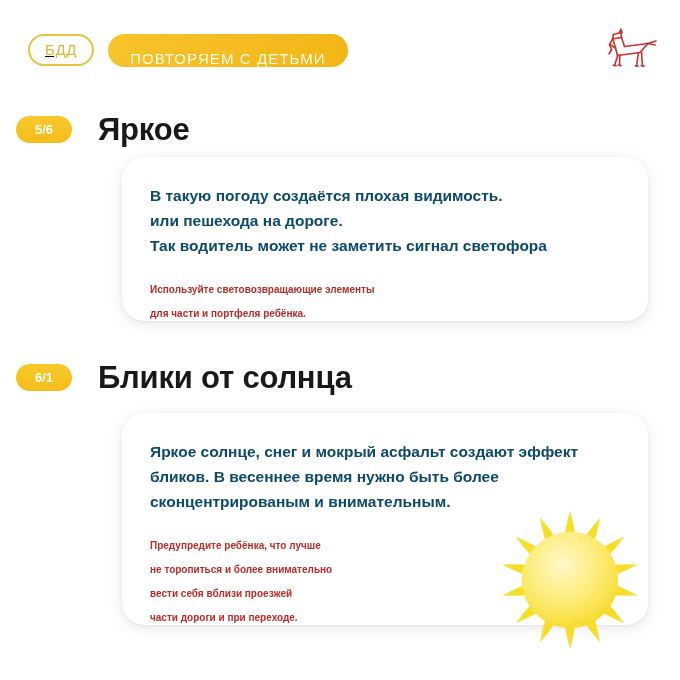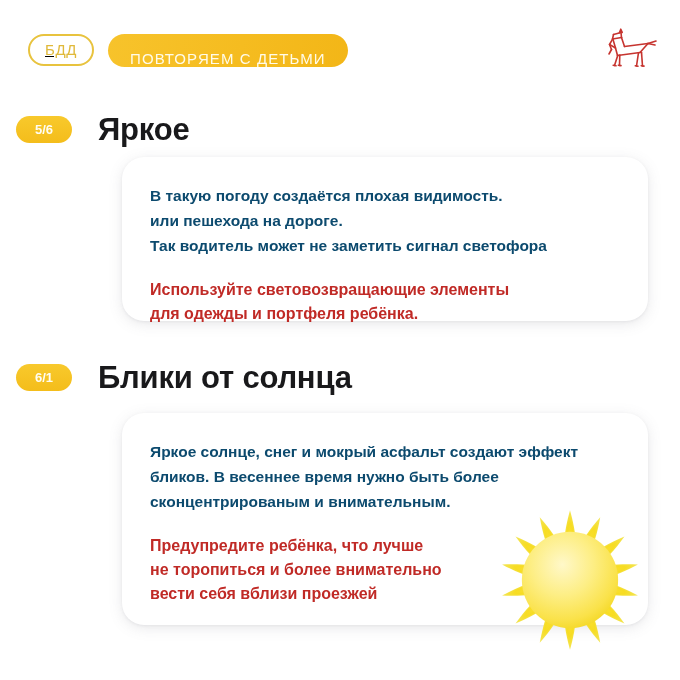--- a/index.html
+++ b/index.html
@@ -135,21 +135,21 @@
   .card-body {
     font-size: 15.5px;
     line-height: 25px;
     color: #0c4a6e;
     font-weight: 700;
   }
   .card-body .ln { display: block; white-space: nowrap; }
 
   .card-accent {
     margin-top: 20px;
-    font-size: 16px;
+    font-size: 10px;
     line-height: 24px;
     color: #c02a26;
     font-weight: 700;
   }
   .card-accent .ln { display: block; white-space: nowrap; }
 
   
   .sun-wrap {
     position: absolute;
     left: 487px;
@@ -224,21 +224,21 @@
 </div>
 
 <div class="card" id="card-fog">
   <div class="card-body">
     <span class="ln">В такую погоду создаётся плохая видимость.</span>
     <span class="ln">или пешехода на дороге.</span>
     <span class="ln">Так водитель может не заметить сигнал светофора</span>
   </div>
   <div class="card-accent">
     <span class="ln">Используйте световозвращающие элементы</span>
-    <span class="ln">для одежды и портфеля ребёнка.</span>
+    <span class="ln">для части и портфеля ребёнка.</span>
   </div>
 </div>
 
 <div class="section" id="section-glare">
   <div class="section-head">
     <div class="step-badge">
       <span>6/1</span>
     </div>
     <div class="section-title">Блики от солнца</div>
   </div>
@@ -247,20 +247,21 @@
 <div class="card" id="card-glare">
   <div class="card-body">
     <span class="ln">Яркое солнце, снег и мокрый асфальт создают эффект</span>
     <span class="ln">бликов. В весеннее время нужно быть более</span>
     <span class="ln">сконцентрированым и внимательным.</span>
   </div>
   <div class="card-accent">
     <span class="ln">Предупредите ребёнка, что лучше</span>
     <span class="ln">не торопиться и более внимательно</span>
     <span class="ln">вести себя вблизи проезжей</span>
+    <span class="ln">части дороги и при переходе.</span>
   </div>
 </div>
 
 <div class="sun-wrap">
   <svg viewBox="0 0 200 200" width="166" height="170" aria-hidden="true">
     <defs>
       <radialGradient id="sunCoreGrad" cx="42%" cy="34%" r="72%">
         <stop offset="0%" stop-color="#FFF8C9"></stop>
         <stop offset="45%" stop-color="#FDEE84"></stop>
         <stop offset="80%" stop-color="#FAE24A"></stop>

